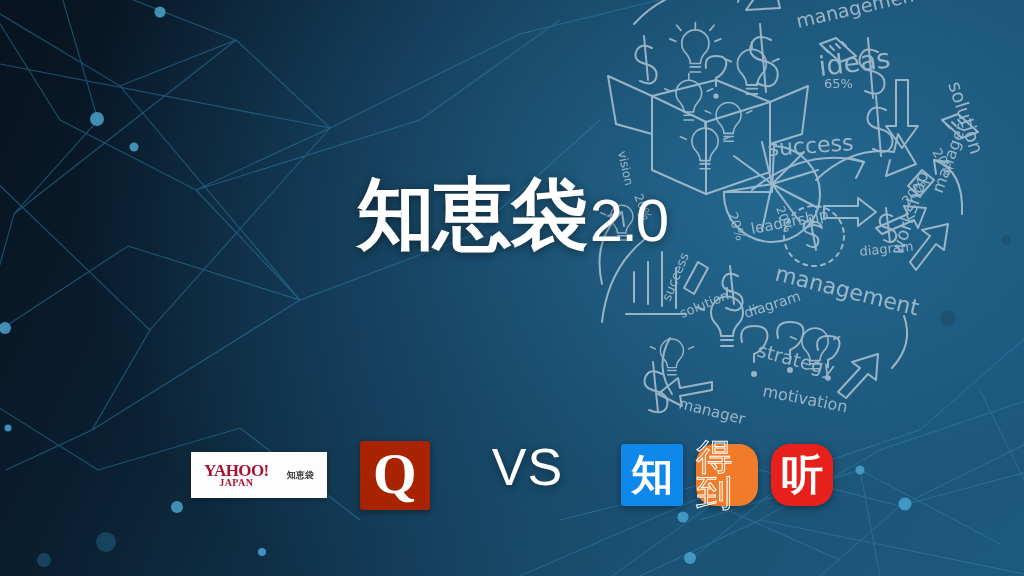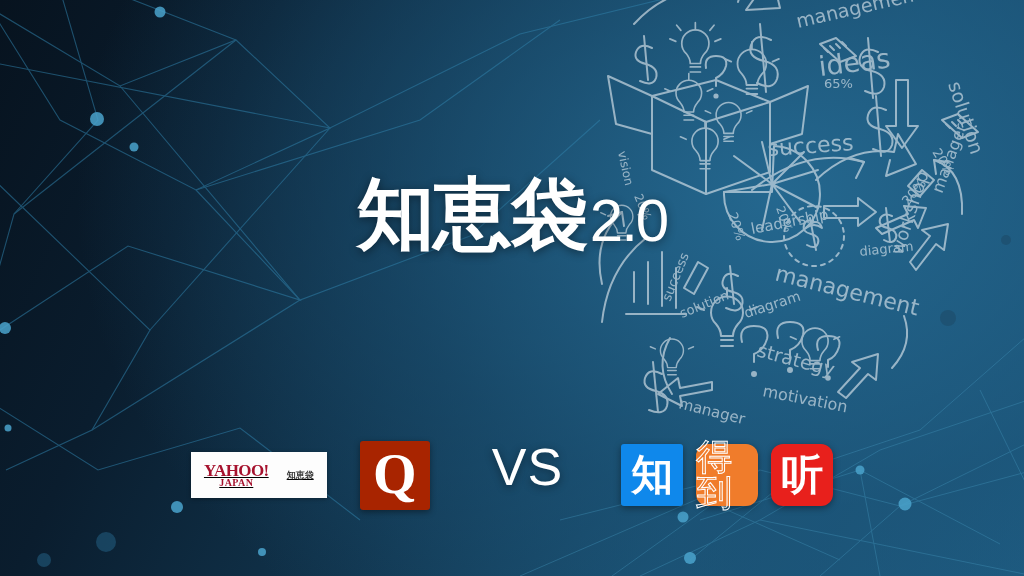--- a/index.html
+++ b/index.html
@@ -64,21 +64,20 @@
     margin:0 58px 16px 62px;
     font-family:"Liberation Sans","DejaVu Sans",sans-serif;
     text-shadow:0 2px 8px rgba(0,0,0,.4);
   }
 
   
   .yahoo{
     width:136px; height:46px; background:#fdfdfd;
     display:flex; align-items:center; justify-content:center; gap:18px;
     box-shadow:0 1px 4px rgba(0,0,0,.35);
-    text-decoration:underline;
   }
   .yahoo .ywrap{ display:flex; flex-direction:column; align-items:center; line-height:1; }
   .yahoo .ymark{
     color:#a6122e; font-size:17px; font-weight:700; letter-spacing:-.6px;
     font-family:"Liberation Serif","DejaVu Serif",serif;
   }
   .yahoo .ysub{
     color:#a6122e; font-size:10px; font-weight:700; letter-spacing:.4px; margin-top:-1px;
     font-family:"Liberation Serif","DejaVu Serif",serif;
   }
@@ -93,21 +92,21 @@
     display:flex; align-items:center; justify-content:center;
     box-shadow:0 2px 6px rgba(0,0,0,.4);
   }
   .quora span{
     color:#fff; font-size:56px; font-weight:700; line-height:1; margin-top:-2px;
     font-family:"Liberation Serif","DejaVu Serif",serif;
   }
 
   
   .appicon{
-    width:62px; height:62px; border-radius:12px;
+    width:62px; height:62px; border-radius:19px;
     display:flex; align-items:center; justify-content:center;
     box-shadow:0 2px 7px rgba(0,0,0,.4);
     font-family:"DejaVu Sans","Liberation Sans",sans-serif;
     color:#fff; font-size:42px; font-weight:700; line-height:1;
   }
   .appicon.zhihu{ background:#0f88eb; border-radius:3px; }
   .appicon.dedao{ background:#f07c2b; }
   .appicon.ting { background:#e8201c; }
   .appicon.dedao span{ font-size:36px; font-weight:400; -webkit-text-stroke:1px #fff; color:transparent; }
 </style>

